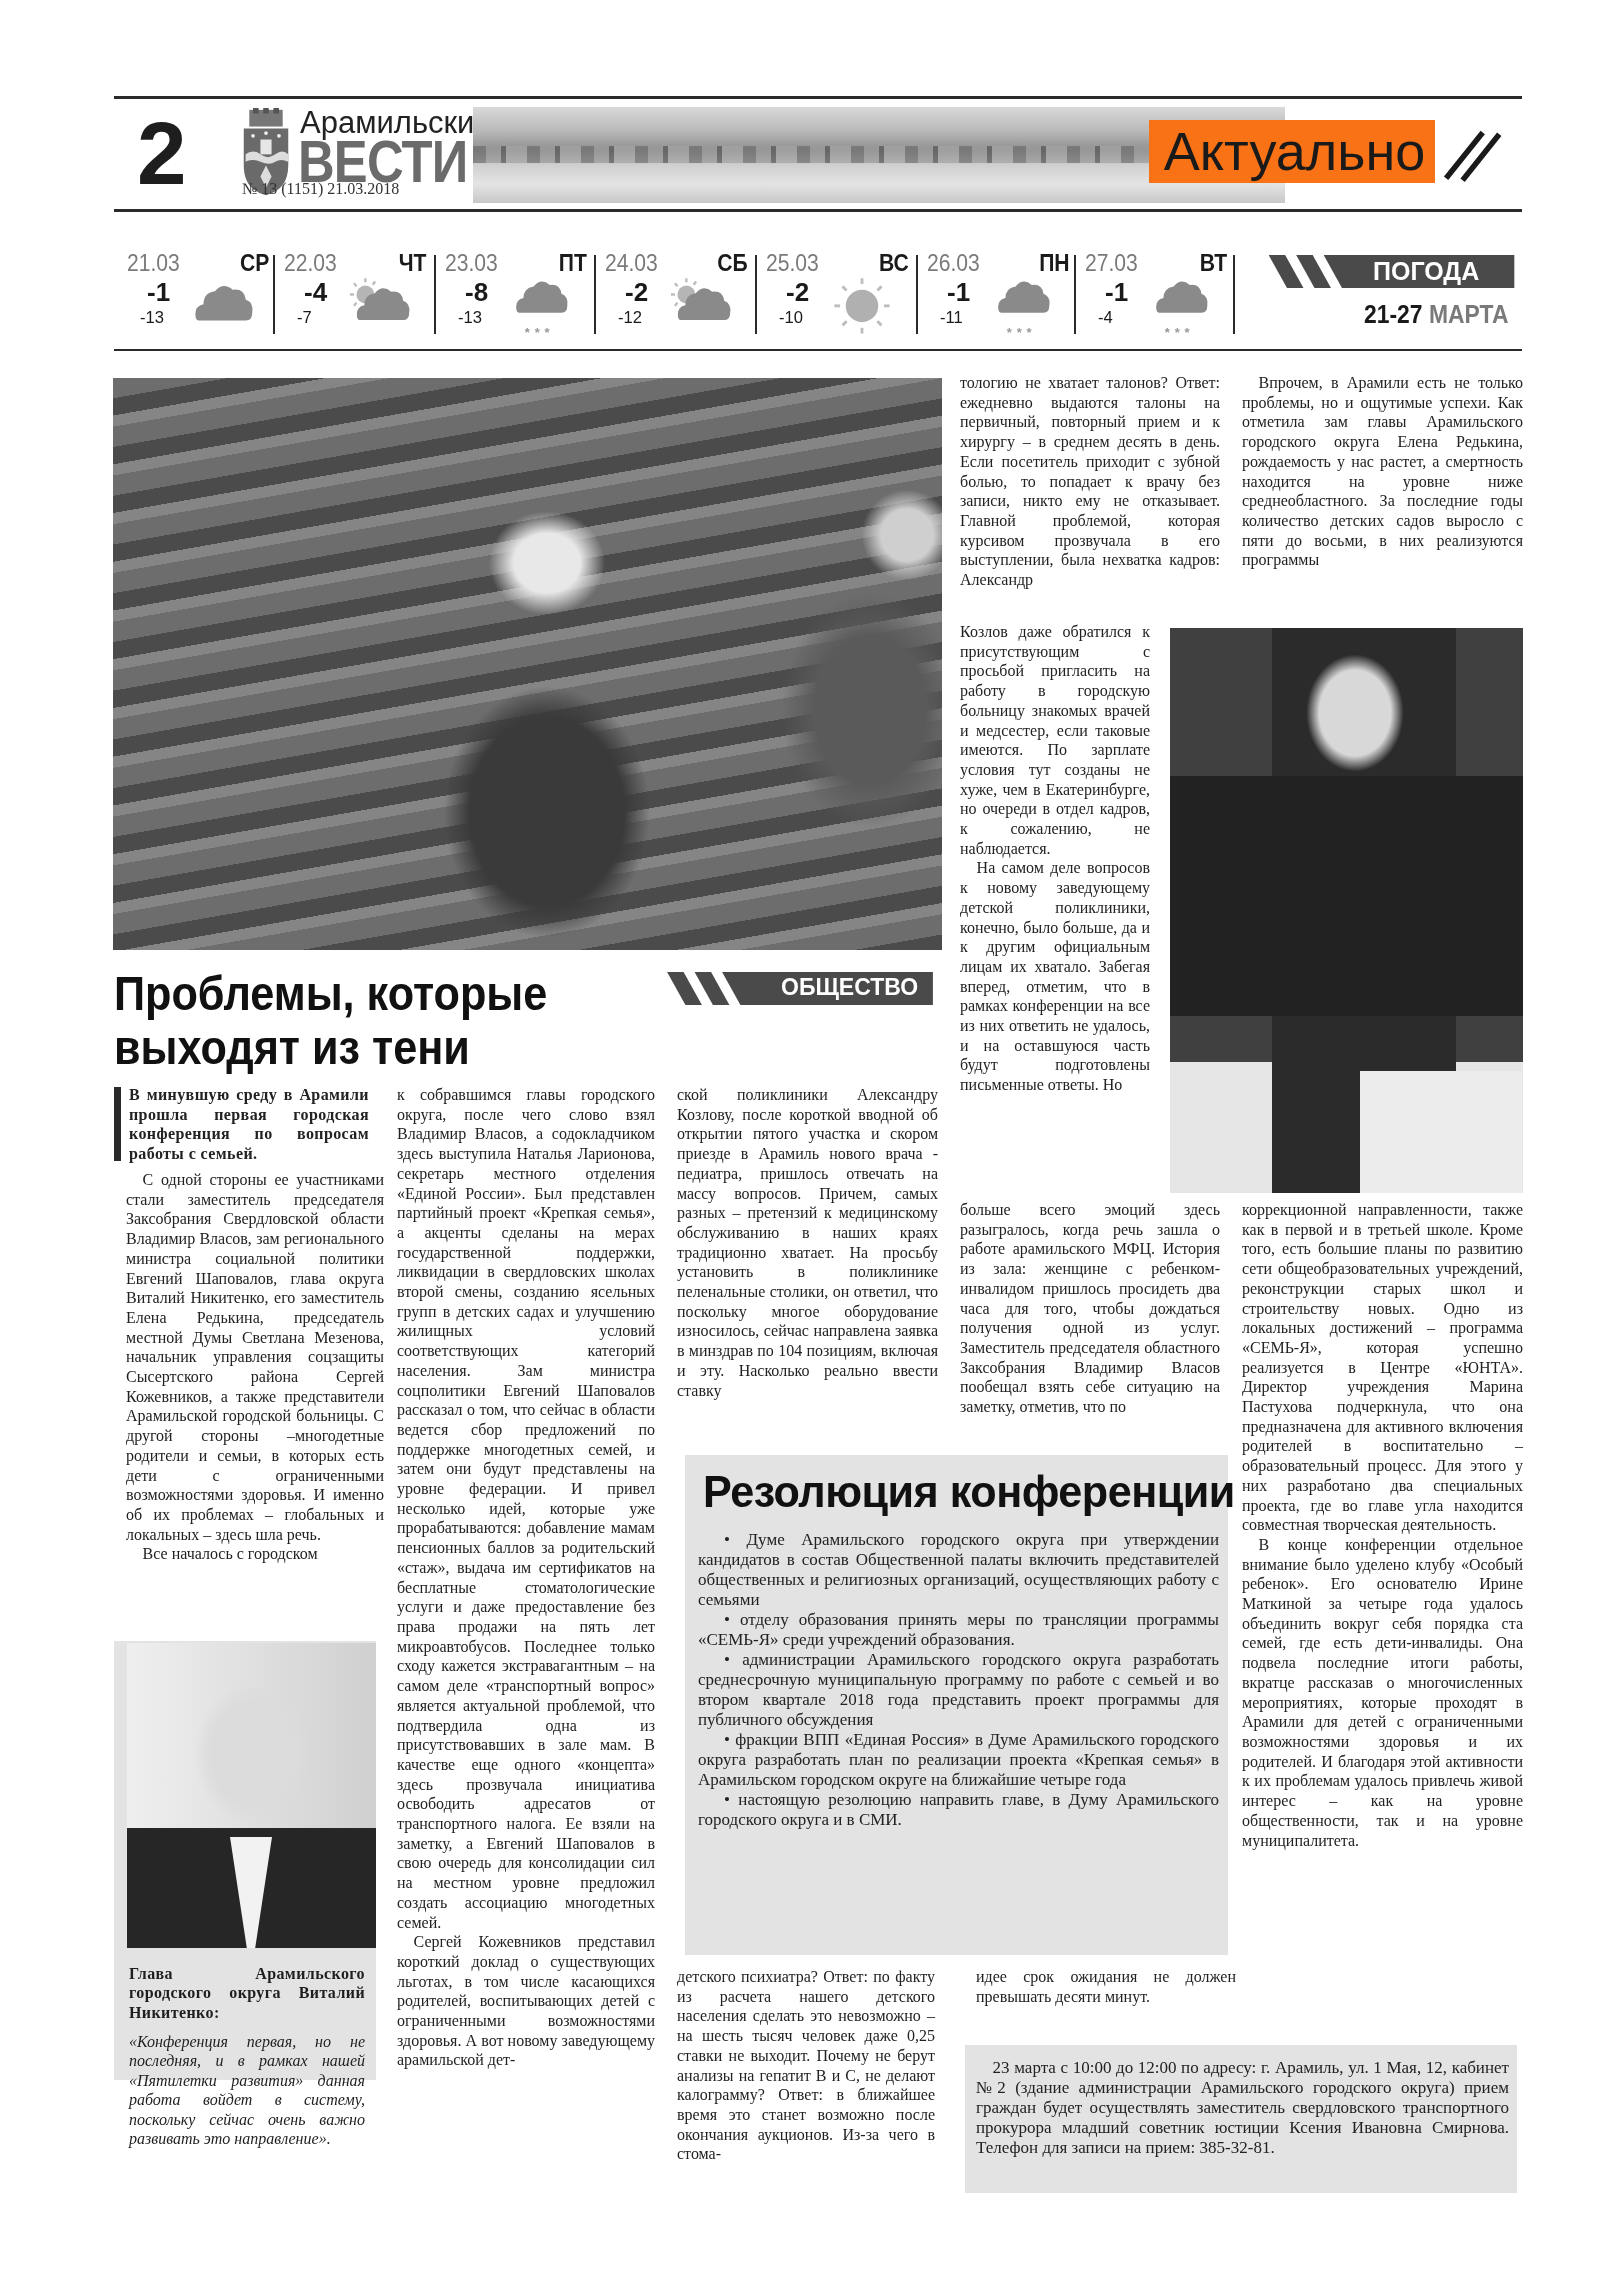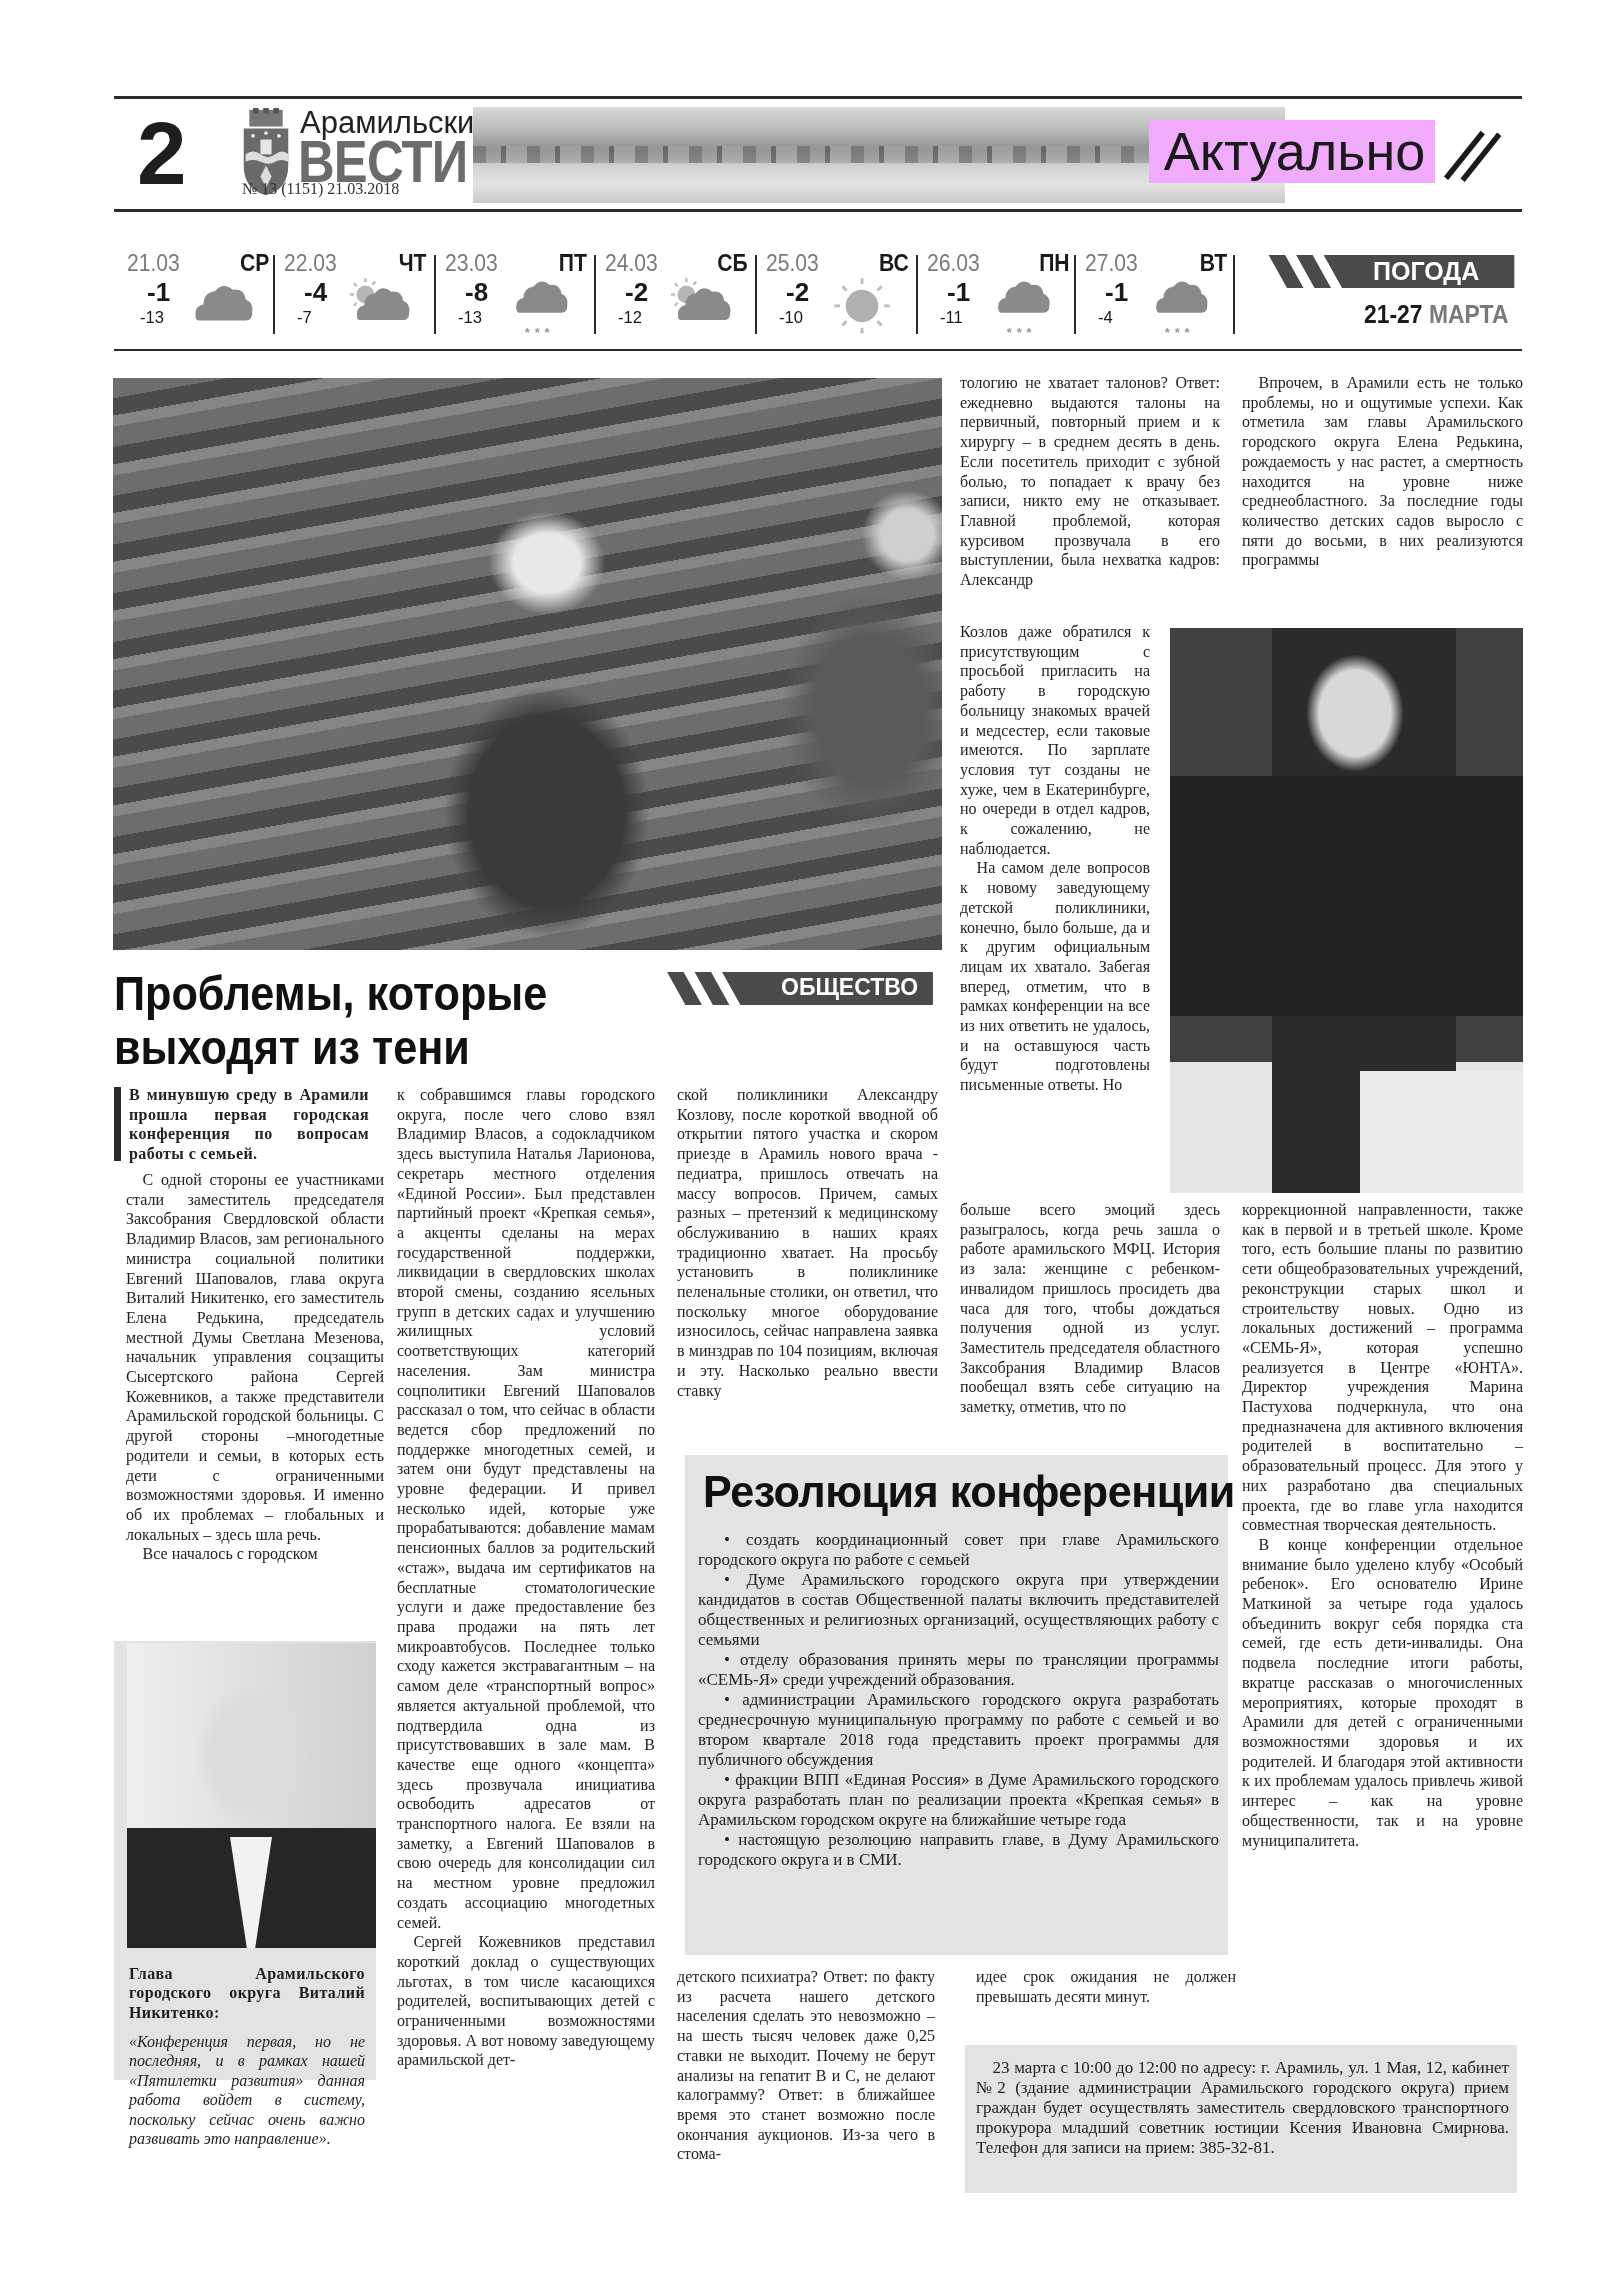--- a/index.html
+++ b/index.html
@@ -13,21 +13,21 @@
   .rule { position: absolute; height: 2.8px; background: #2a2a2a; }
   #page-num { left: 137px; top: 109px; font-size: 89px; font-weight: 700; line-height: 1; letter-spacing: -1.8px; }
   #crest { left: 240px; top: 108px; width: 48px; width: 52px; height: 89px; }
   #paper-name-top { left: 300px; top: 107px; font-size: 31px; line-height: 1; color: #222; }
   #paper-name-main { left: 298px; top: 133px; font-size: 59px; font-weight: 700; line-height: 1; color: #6b6b6b; letter-spacing: -0.9px; transform: scaleX(0.86); transform-origin: left top; }
   #issue-line { left: 242px; top: 181px; font-size: 16px; line-height: 1; color: #333; }
   #header-photo { left: 473px; top: 107px; width: 812px; height: 96px;
     background: linear-gradient(180deg,#d9d9d9 0%,#b9b9b9 25%,#8f8f8f 45%,#cfcfcf 60%,#e4e4e4 80%,#c8c8c8 100%); }
   #header-photo::after { content:""; position:absolute; left:0; right:0; top:39px; height:16.6px;
     background: repeating-linear-gradient(90deg,#6e6e6e 0 13px,#9a9a9a 13px 28px,#555 28px 33px,#a5a5a5 33px 54px); opacity:.7; }
-  #section-title { left: 1149px; top: 120px; font-size: 54px; line-height: 1; color: #1a1a1a; background: #f0abfc; padding: 3.7px 9.2px 5.5px 14.8px; }
+  #section-title { left: 1149px; top: 120px; font-size: 54px; line-height: 1; color: #1a1a1a; background: #f97316; padding: 3.7px 9.2px 5.5px 14.8px; }
   #section-slashes { left: 1442px; top: 127px; width: 65px; height: 55px; }
 
   
   .wday { position: absolute; top: 249px; width: 146px; height: 89px; }
   .wday .date { position: absolute; left: 0; top: 0; font-family: "Liberation Sans", sans-serif; font-size: 24px; color: #7a7a7a; transform: scaleX(0.88); transform-origin: left top; }
   .wday .dow { position: absolute; right: 3.7px; top: 0; font-family: "Liberation Sans", sans-serif; font-size: 24px; font-weight: 700; color: #1a1a1a; transform: scaleX(0.88); transform-origin: right top; }
   .wday .hi { position: absolute; left: 20px; top: 28px; font-family: "Liberation Sans", sans-serif; font-size: 26px; font-weight: 700; color: #1a1a1a; }
   .wday .lo { position: absolute; left: 13px; top: 59px; font-family: "Liberation Sans", sans-serif; font-size: 16.6px; color: #1a1a1a; }
   .wday .icon { position: absolute; left: 59px; top: 26px; width: 74px; height: 65px; }
   .wsep { position: absolute; top: 255px; width: 1.8px; height: 79px; background: #2a2a2a; }
@@ -302,21 +302,20 @@
   <p>Впрочем, в Арамили есть не только проблемы, но и ощутимые успехи. Как отметила зам главы Арамильского городского округа Елена Редькина, рождаемость у нас растет, а смертность находится на уровне ниже среднеобластного. За последние годы количество детских садов выросло с пяти до восьми, в них реализуются программы</p>
 </div>
 <div id="col5b" class="col">
   <p class="noind">коррекционной направленности, также как в первой и в третьей школе. Кроме того, есть большие планы по развитию сети общеобразовательных учреждений, реконструкции старых школ и строительству новых. Одно из локальных достижений – программа «СЕМЬ-Я», которая успешно реализуется в Центре «ЮНТА». Директор учреждения Марина Пастухова подчеркнула, что она предназначена для активного включения родителей в воспитательно – образовательный процесс. Для этого у них разработано два специальных проекта, где во главе угла находится совместная творческая деятельность.</p>
   <p>В конце конференции отдельное внимание было уделено клубу «Особый ребенок». Его основателю Ирине Маткиной за четыре года удалось объединить вокруг себя порядка ста семей, где есть дети-инвалиды. Она подвела последние итоги работы, вкратце рассказав о многочисленных мероприятиях, которые проходят в Арамили для детей с ограниченными возможностями здоровья и их родителей. И благодаря этой активности к их проблемам удалось привлечь живой интерес – как на уровне общественности, так и на уровне муниципалитета.</p>
 </div>
 
 <div id="resolution-box" class="abs"></div>
 <div id="resolution-title" class="abs sans">Резолюция конференции</div>
 <div id="resolution-list" class="abs">
-  <p>• создать координационный совет при главе Арамильского городского округа по работе с семьей</p>
   <p>• Думе Арамильского городского округа при утверждении кандидатов в состав Общественной палаты включить представителей общественных и религиозных организаций, осуществляющих работу с семьями</p>
   <p>• отделу образования принять меры по трансляции программы «СЕМЬ-Я» среди учреждений образования.</p>
   <p>• администрации Арамильского городского округа разработать среднесрочную муниципальную программу по работе с семьей и во втором квартале 2018 года представить проект программы для публичного обсуждения</p>
   <p>• фракции ВПП «Единая Россия» в Думе Арамильского городского округа разработать план по реализации проекта «Крепкая семья» в Арамильском городском округе на ближайшие четыре года</p>
   <p>• настоящую резолюцию направить главе, в Думу Арамильского городского округа и в СМИ.</p>
 </div>
 
 <div id="col3b" class="col">
   <p class="noind">детского психиатра? Ответ: по факту из расчета нашего детского населения сделать это невозможно – на шесть тысяч человек даже 0,25 ставки не выходит. Почему не берут анализы на гепатит В и С, не делают калограмму? Ответ: в ближайшее время это станет возможно после окончания аукционов. Из-за чего в стома-</p>
 </div>

